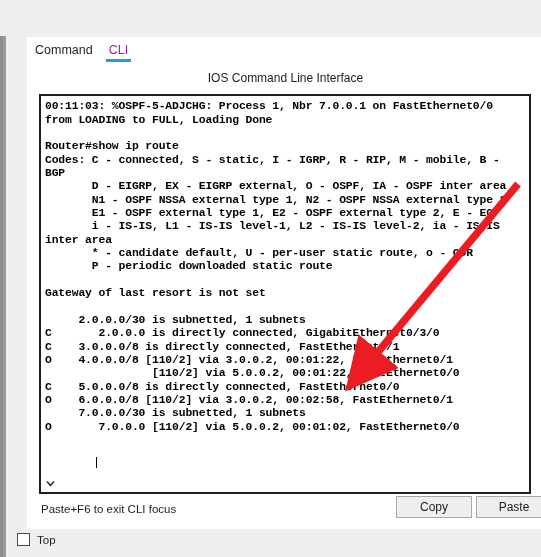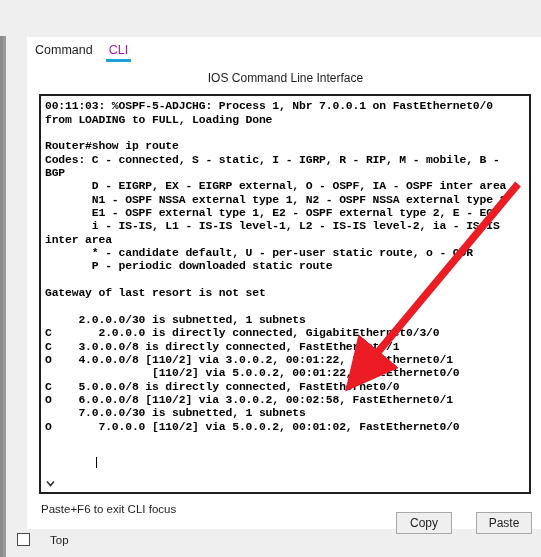--- a/index.html
+++ b/index.html
@@ -183,36 +183,36 @@
 
   
   .hint {
     position: absolute;
     left: 14px; top: 466px;
     font-size: 11.5px;
     color: #1d1d1d;
   }
   .btn {
     position: absolute;
-    top: 475px;
-    width: 56px; height: 22px;
+    top: 459px;
+    width: 76px; height: 22px;
     background: #efefef;
     border: 1px solid #a8a8a8;
     font-size: 12px;
     color: #1d1d1d;
     display: flex; align-items: center; justify-content: center;
   }
   .btn.copy { left: 369px; }
   .btn.paste { left: 449px; }
 
   
   .topbox {
     position: absolute;
     left: 14px; top: 497px;
-    display: flex; align-items: center; gap: 20px;
+    display: flex; align-items: center; gap: 7px;
   }
   .cb {
     width: 13px; height: 13px;
     border: 1px solid #4a4a4a;
     background: #ffffff;
   }
   .topbox .lbl { font-size: 11.5px; color: #1d1d1d; }
 
   
   .arrow {

